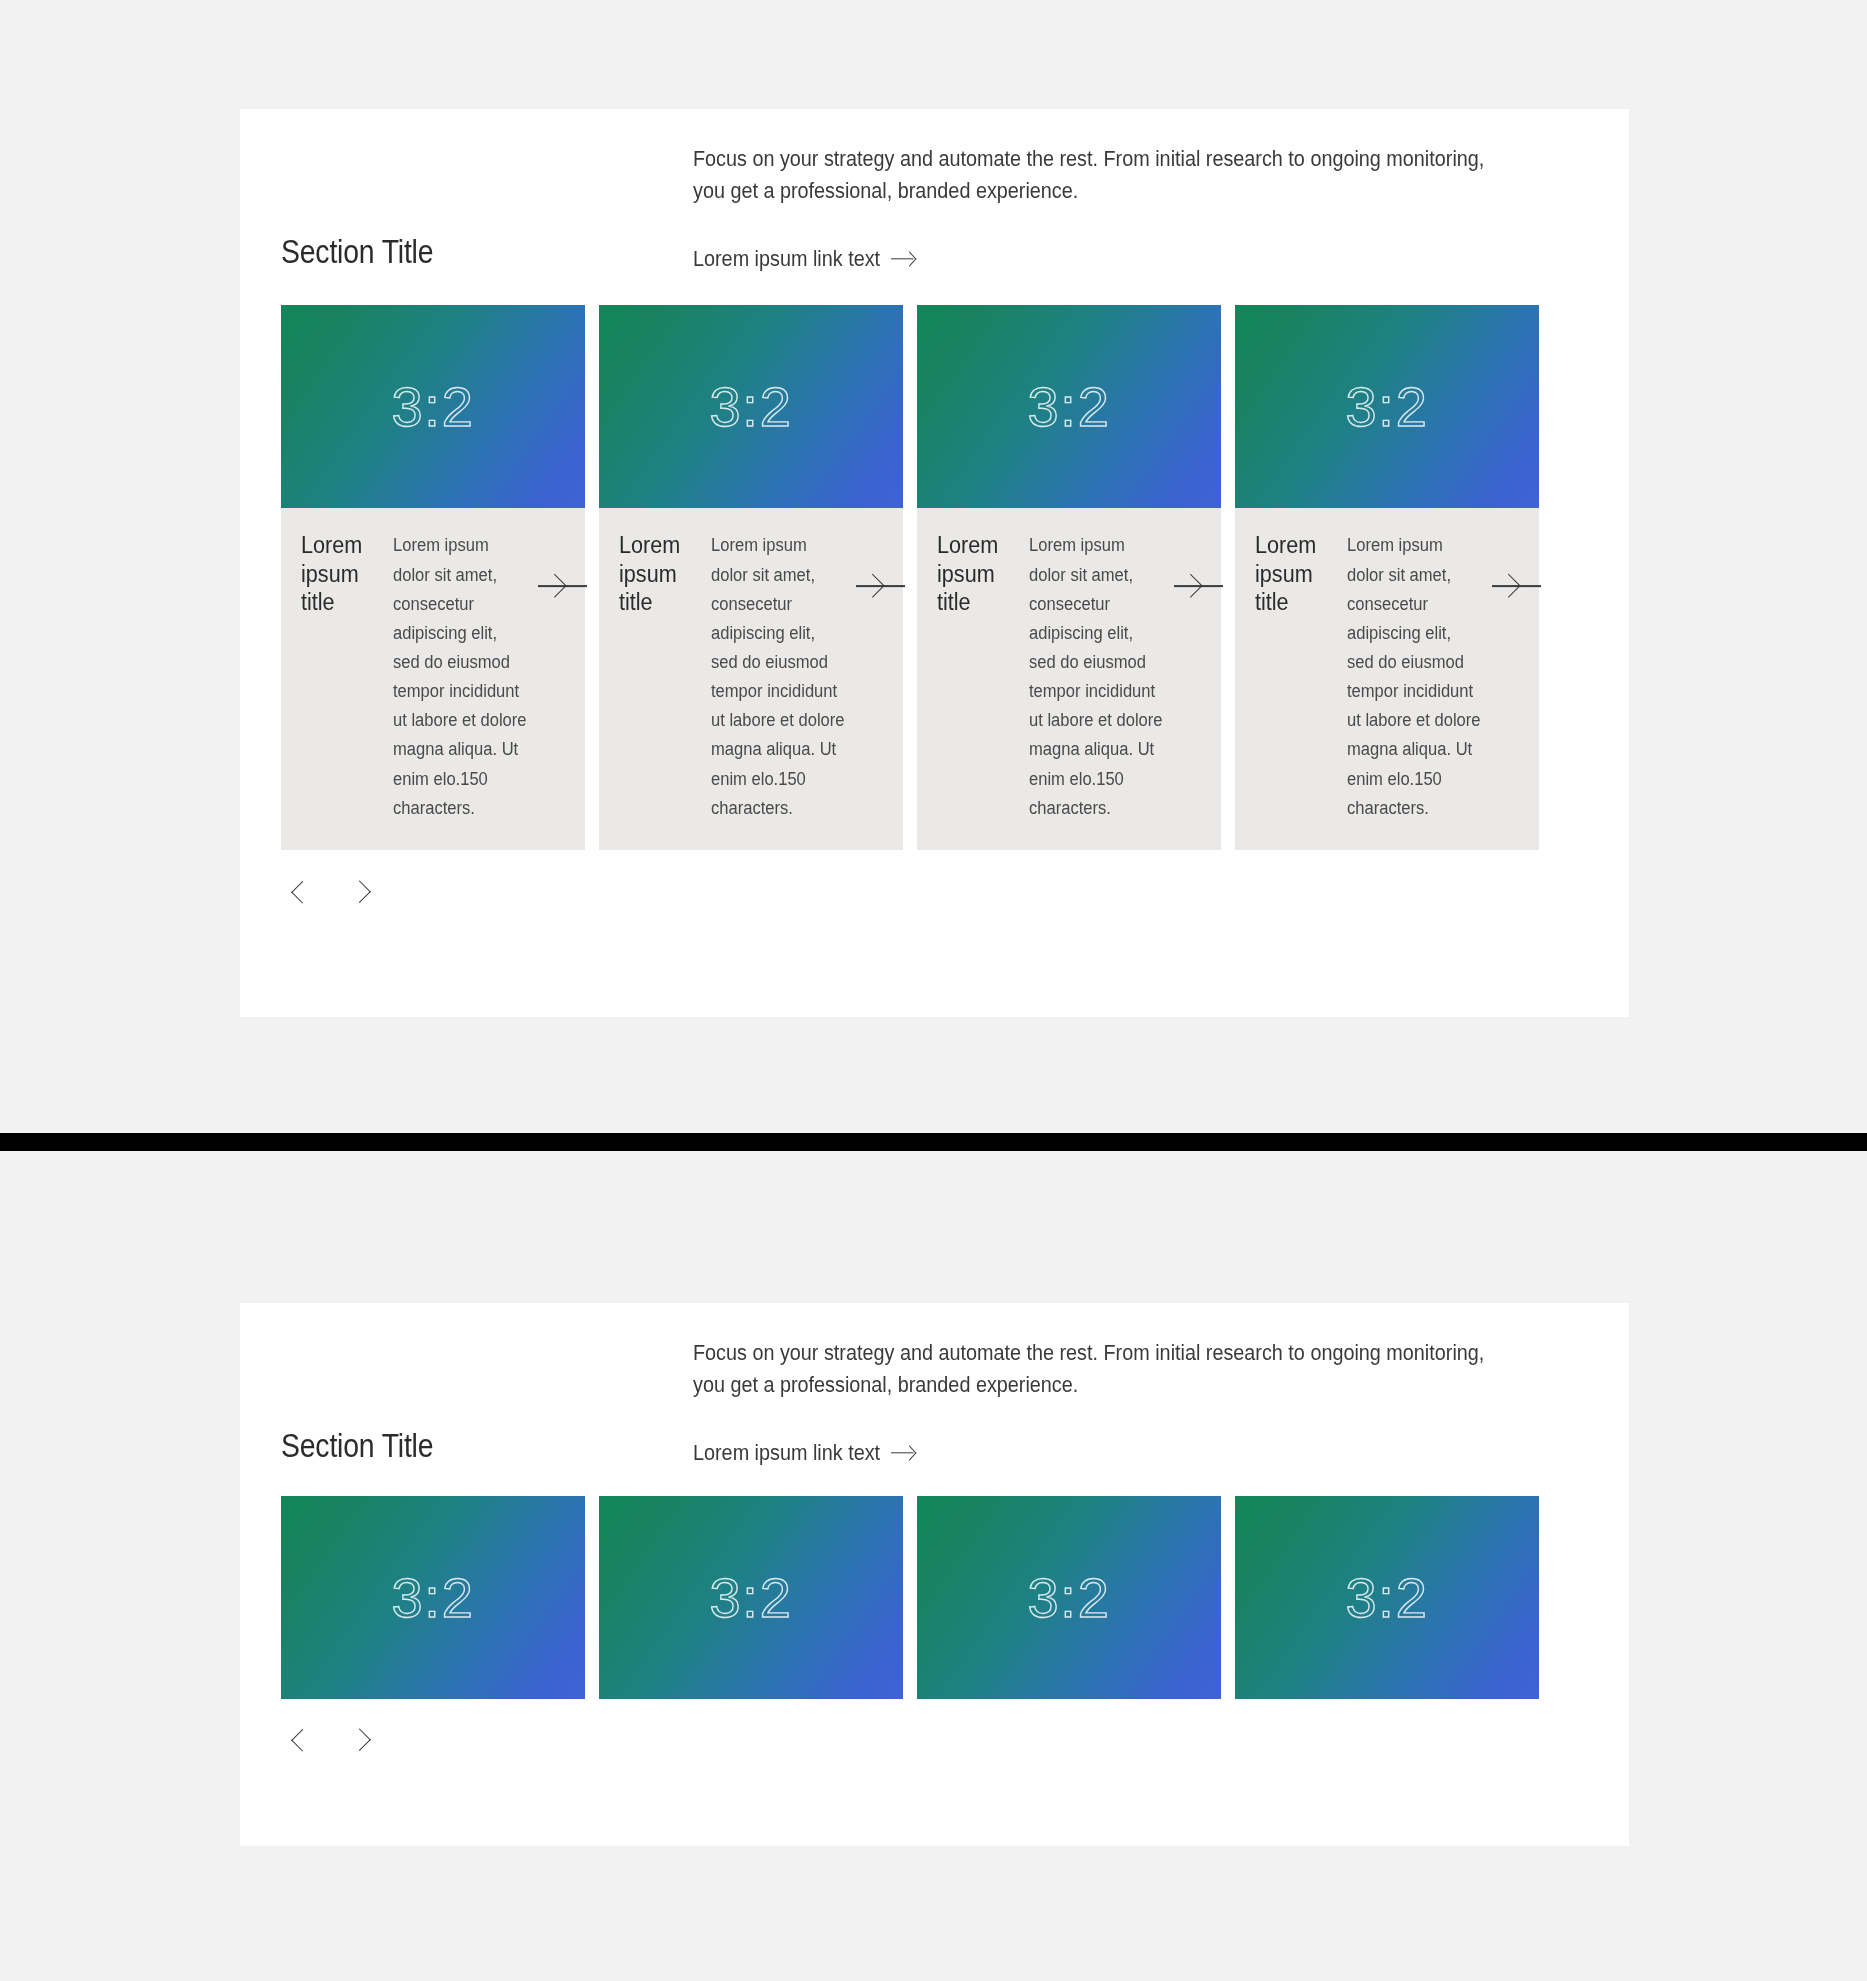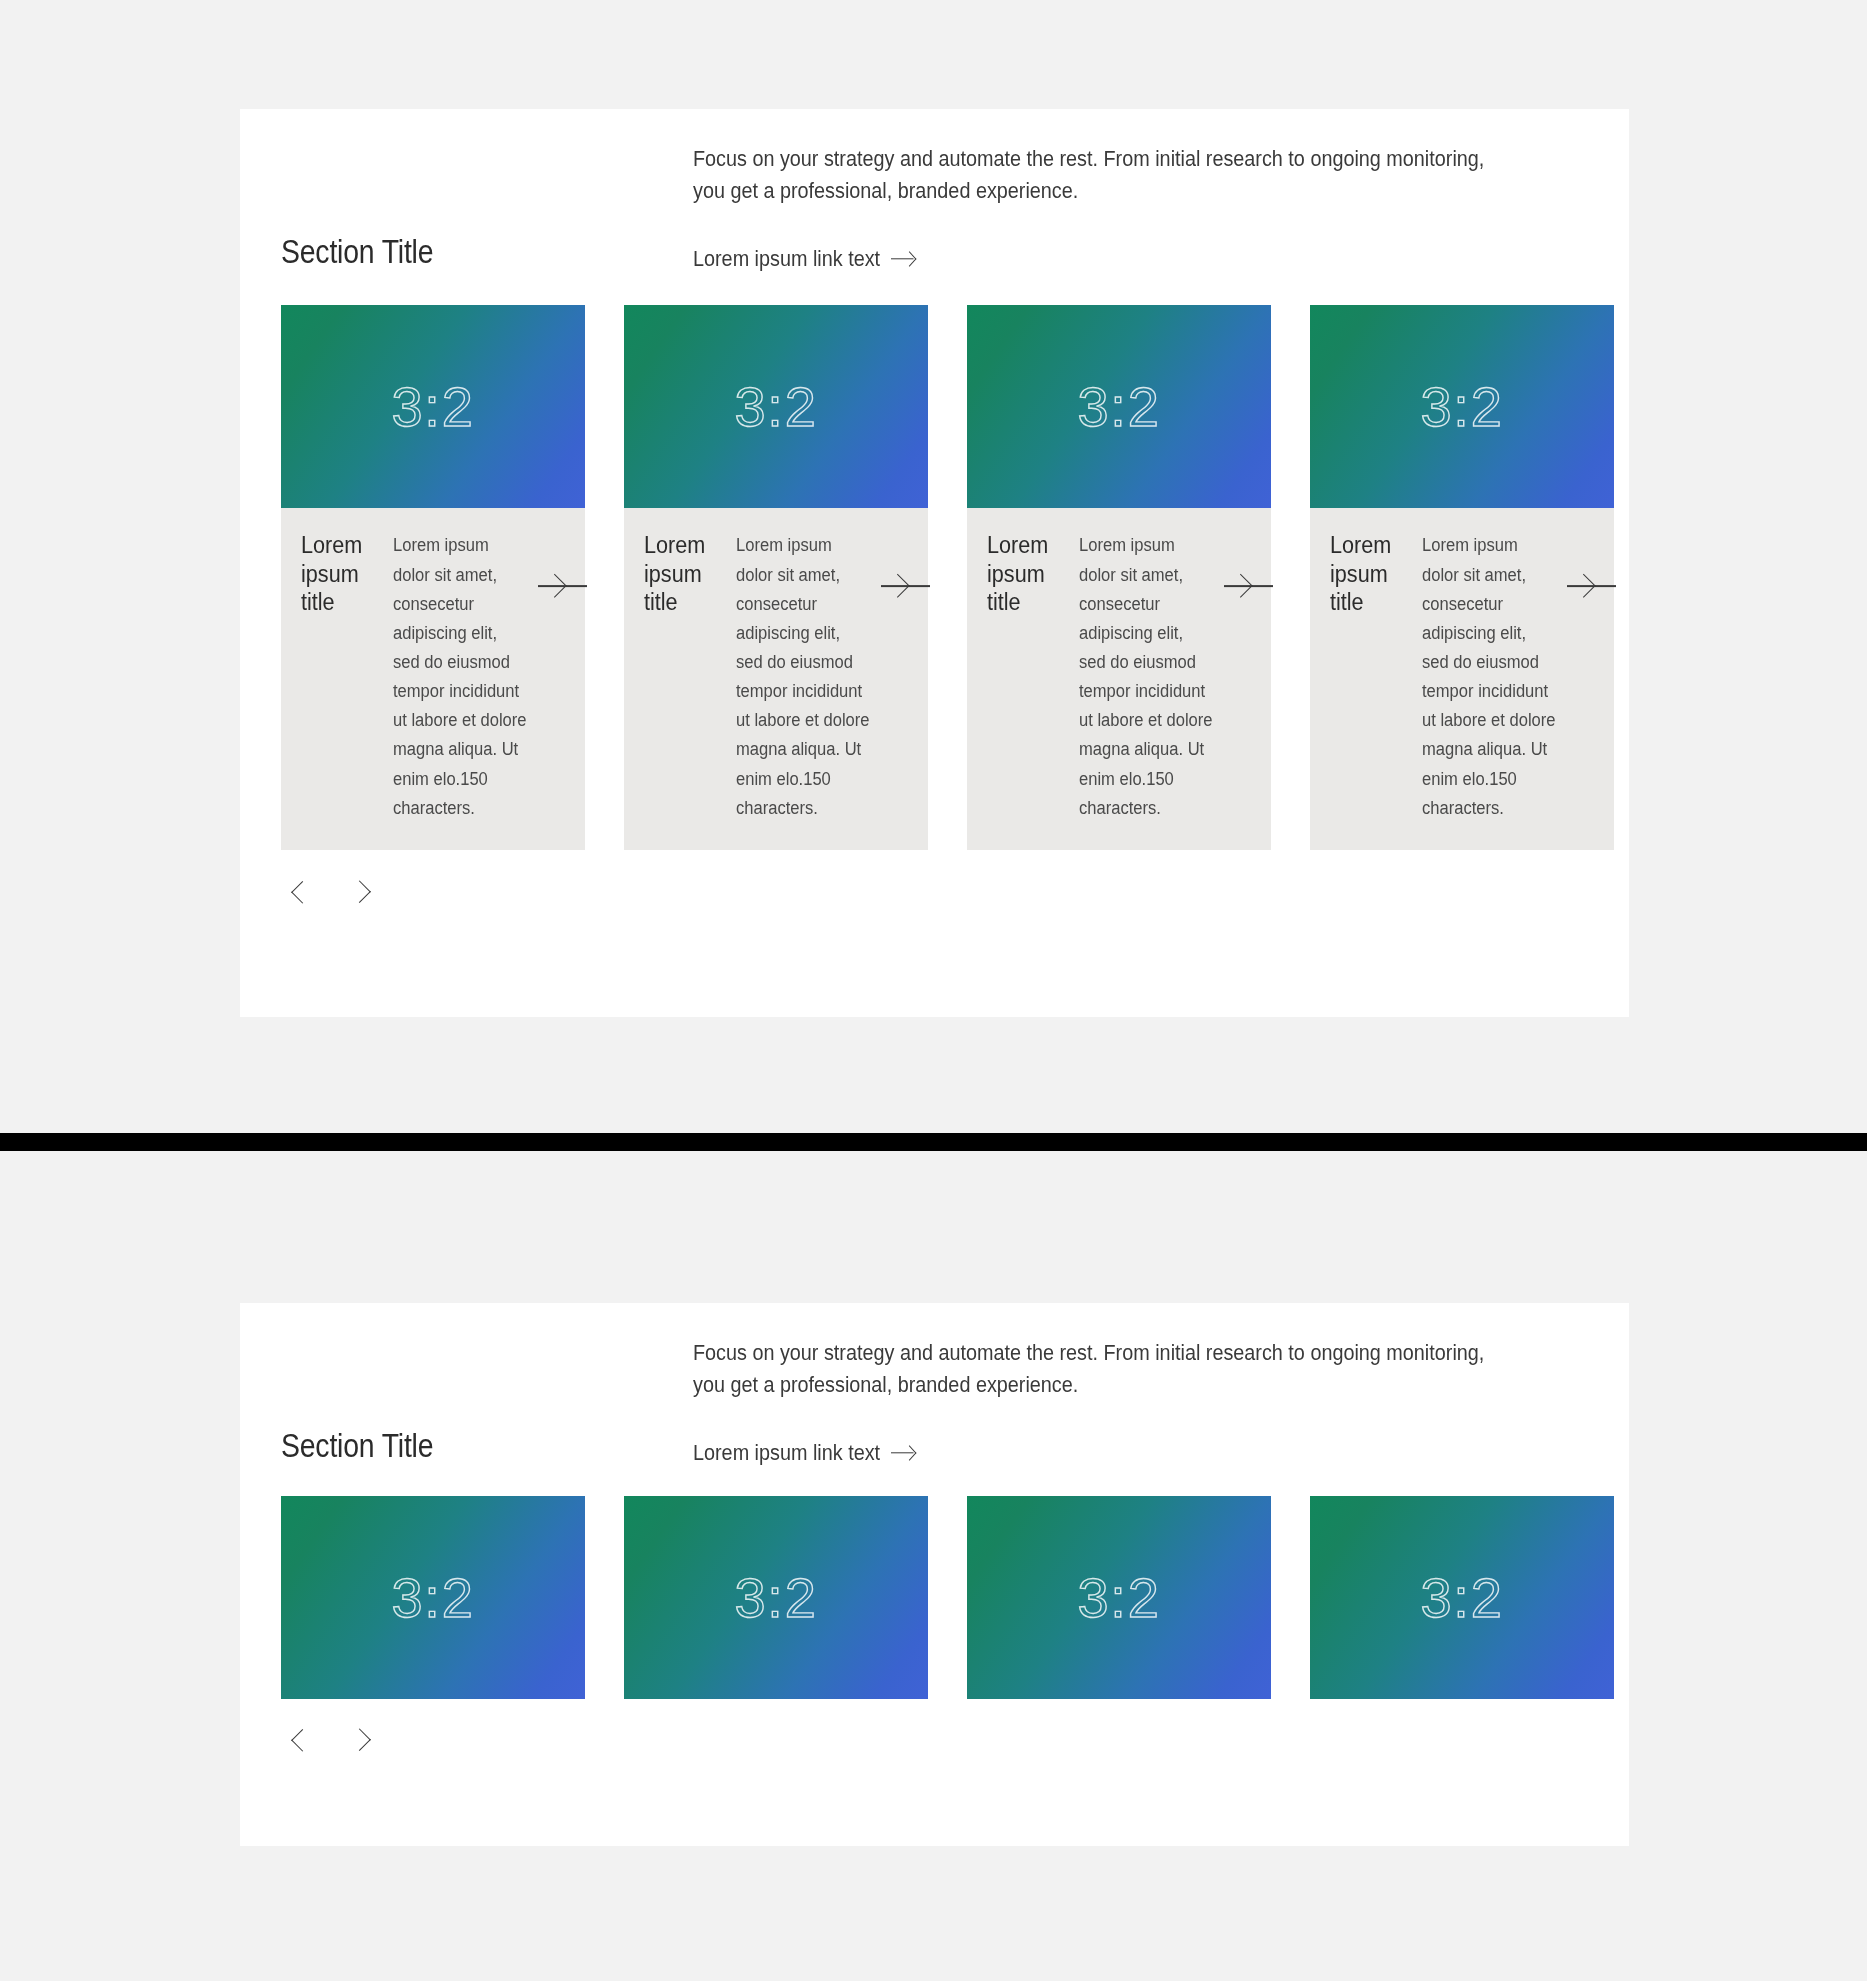--- a/index.html
+++ b/index.html
@@ -123,21 +123,21 @@
   }
 
   
   .carousel { padding: 0 41px; }
 
   #section-one .carousel { margin-top: 33px; }
   #section-two .carousel { margin-top: 30px; }
 
   .card-track {
     display: flex;
-    gap: 39px;
+    gap: 14px;
   }
 
   .card {
     flex: 0 0 304px;
     width: 304px;
     display: flex;
     flex-direction: column;
   }
 
   

